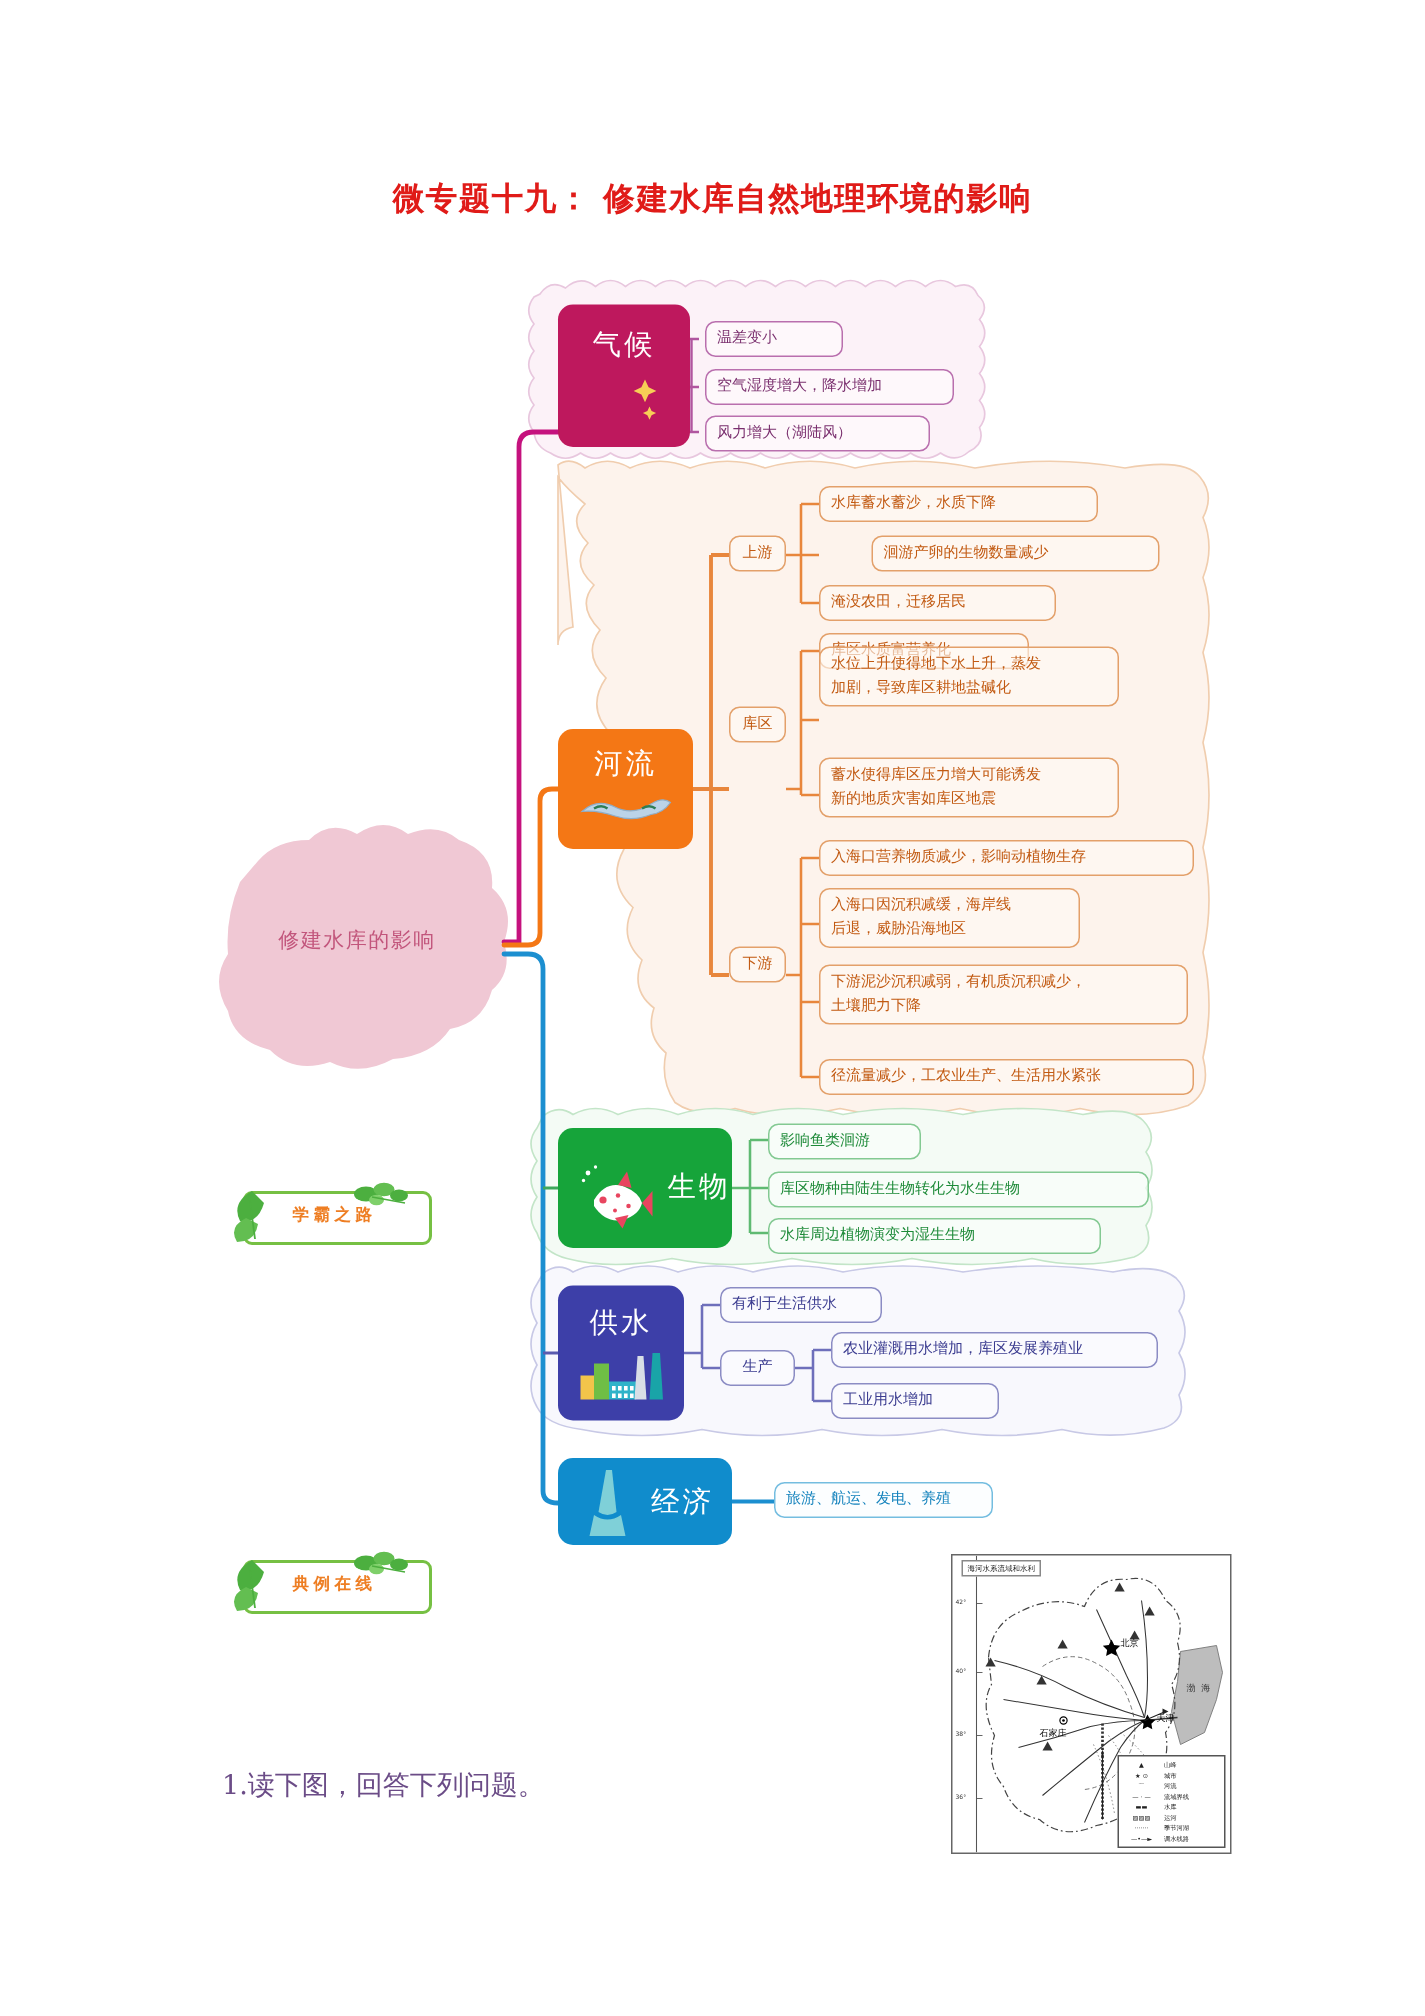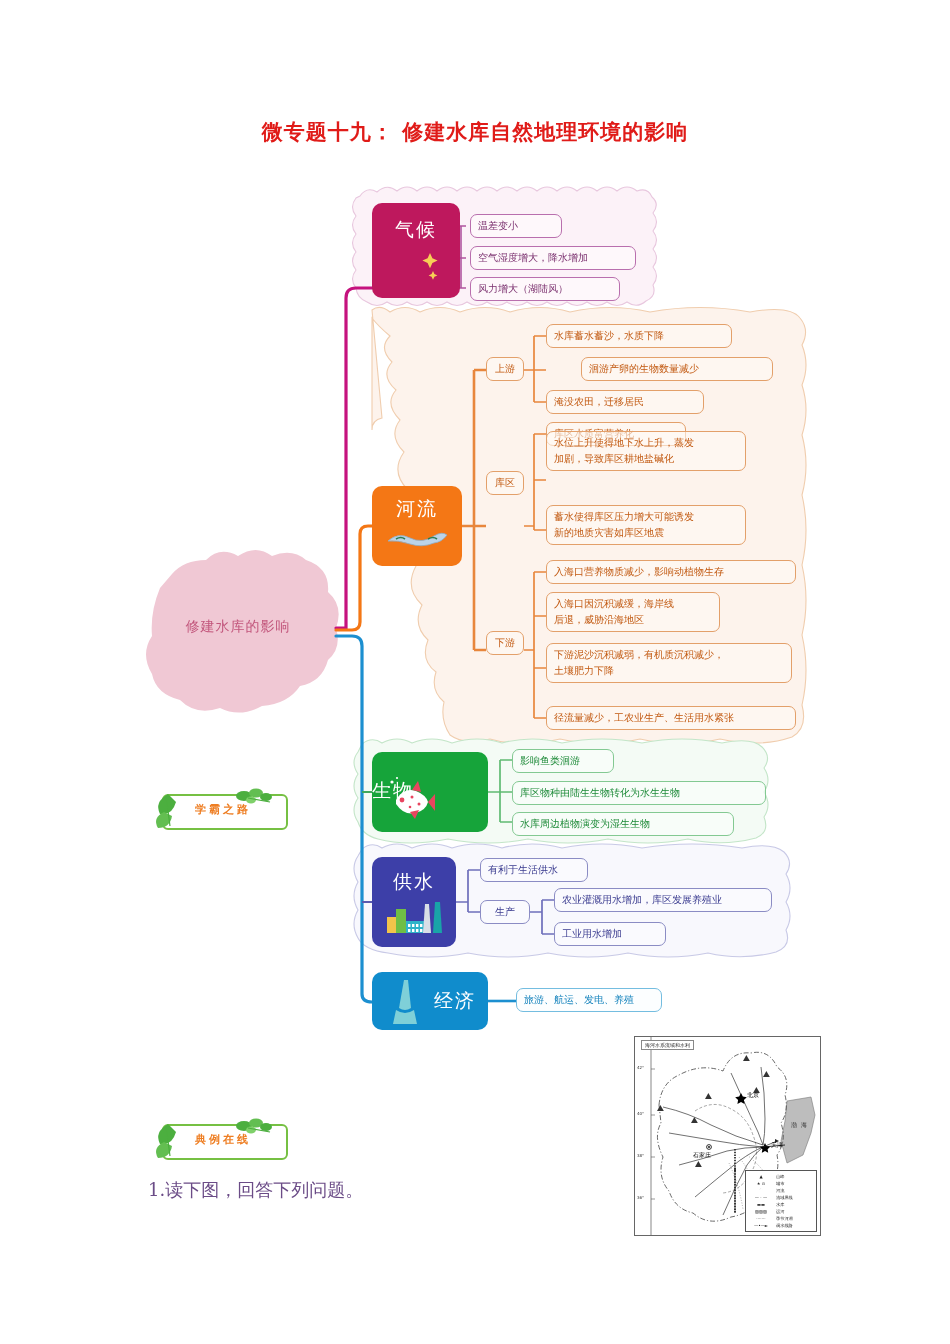--- a/index.html
+++ b/index.html
@@ -85,21 +85,21 @@
   
   .cat-climate { left: 372px; top: 203px; width: 88px; height: 95px; background: #be185d; text-decoration: underline; }
   .cat-climate .cat-text { top: 14px; }
   .cat-climate .cat-icon { top: 42px; }
   
   .cat-river { left: 372px; top: 486px; width: 90px; height: 80px; background: #F47715; }
   .cat-river .cat-text { top: 10px; }
   .cat-river .cat-icon { top: 40px; }
   
   .cat-bio { left: 372px; top: 752px; width: 116px; height: 80px; background: #16A43A; }
-  .cat-bio .cat-text { top: 26px; text-align: left; padding-right: 1px; box-sizing: border-box; }
+  .cat-bio .cat-text { top: 26px; text-align: right; padding-right: 1px; box-sizing: border-box; }
   .cat-bio .cat-icon { top: 22px; text-align: left; padding-left: 10px; box-sizing: border-box; width: auto; }
   
   .cat-supply { left: 372px; top: 857px; width: 84px; height: 90px; background: #3D3FA8; }
   .cat-supply .cat-text { top: 12px; }
   .cat-supply .cat-icon { top: 40px; }
   
   .cat-econ { left: 372px; top: 972px; width: 116px; height: 58px; background: #108CCC; }
   .cat-econ .cat-text { top: 16px; text-align: right; padding-right: 12px; box-sizing: border-box; }
   .cat-econ .cat-icon { top: 6px; text-align: left; padding-left: 12px; box-sizing: border-box; width: auto; }
 
@@ -431,21 +431,21 @@
       <path d="M18,10 L22,40" stroke="#4CAF3F" stroke-width="1.2" fill="none"></path>
       <ellipse cx="96" cy="10" rx="8" ry="5" fill="#4CAF3F"></ellipse>
       <ellipse cx="108" cy="7" rx="7" ry="4.5" fill="#63BE51"></ellipse>
       <ellipse cx="118" cy="11" rx="6" ry="4" fill="#4CAF3F"></ellipse>
       <ellipse cx="103" cy="14" rx="5" ry="3.5" fill="#7FD06A"></ellipse>
       <path d="M100,12 L122,16" stroke="#4CAF3F" stroke-width="1.1" fill="none"></path>
     </svg>
     <div class="badge-text">学霸之路</div>
   </div>
 
-  <div class="badge" style="left:148px; top:1116px;">
+  <div class="badge" style="left:148px; top:1032px;">
     <div class="badge-frame"></div>
     <svg width="150" height="46" viewBox="0 0 150 46" style="position:absolute;left:0;top:0;">
       <path d="M20,8 Q6,16 12,28 Q24,30 28,16 Z" fill="#4CAF3F"></path>
       <path d="M16,26 Q4,32 10,42 Q22,42 24,30 Z" fill="#63BE51"></path>
       <path d="M18,10 L22,40" stroke="#4CAF3F" stroke-width="1.2" fill="none"></path>
       <ellipse cx="96" cy="10" rx="8" ry="5" fill="#4CAF3F"></ellipse>
       <ellipse cx="108" cy="7" rx="7" ry="4.5" fill="#63BE51"></ellipse>
       <ellipse cx="118" cy="11" rx="6" ry="4" fill="#4CAF3F"></ellipse>
       <ellipse cx="103" cy="14" rx="5" ry="3.5" fill="#7FD06A"></ellipse>
       <path d="M100,12 L122,16" stroke="#4CAF3F" stroke-width="1.1" fill="none"></path>

